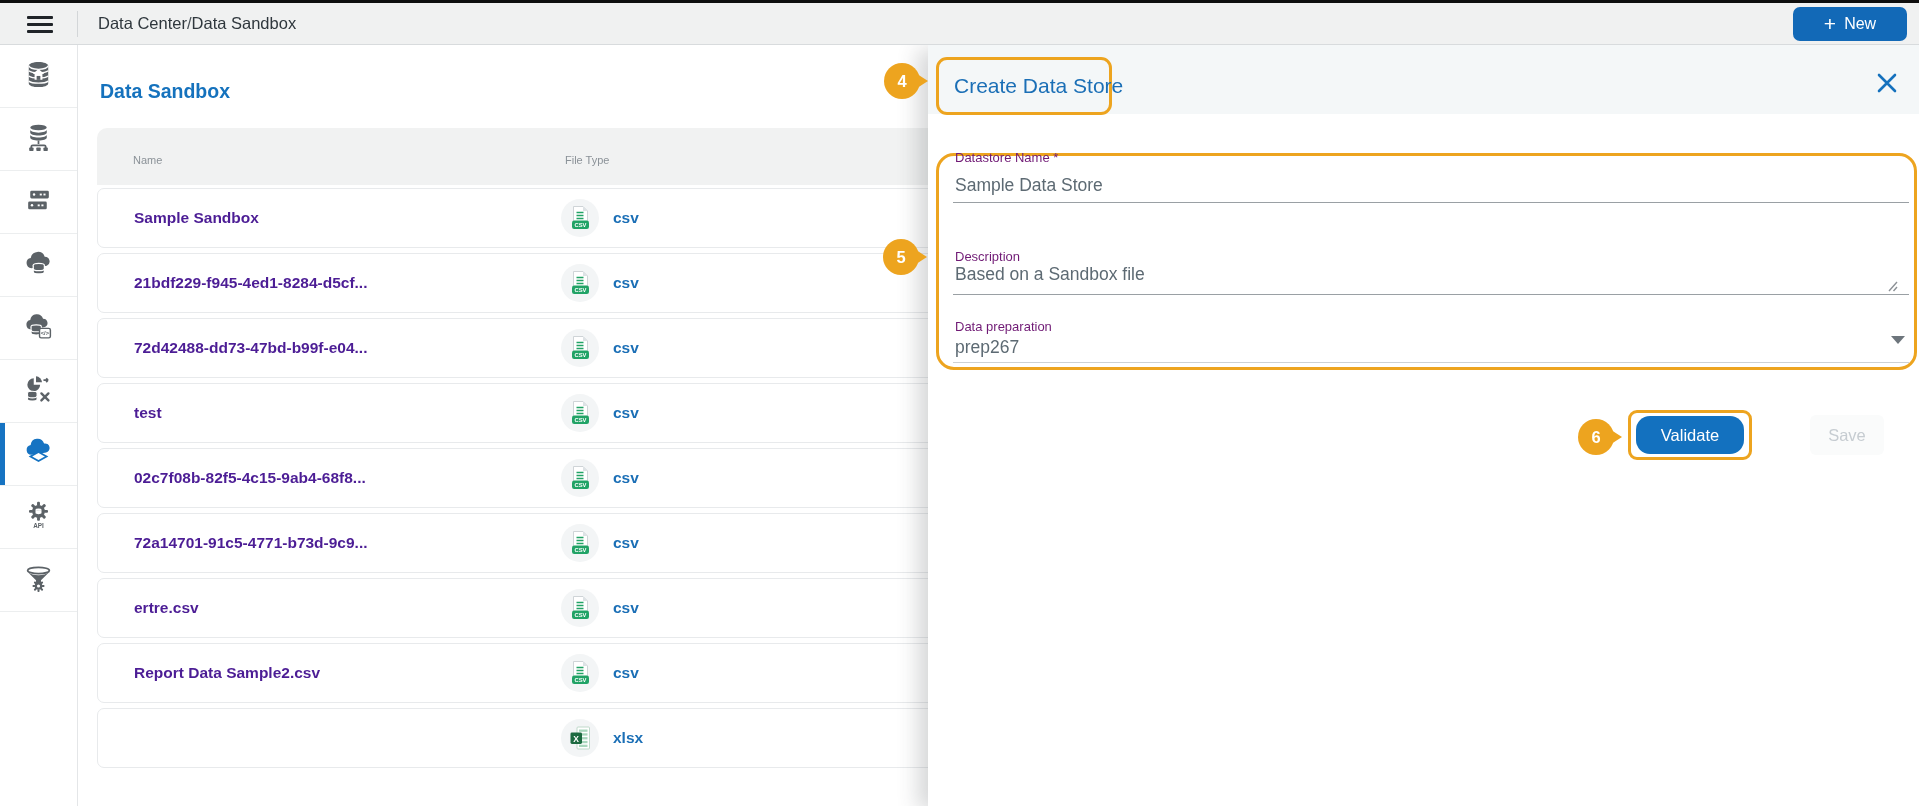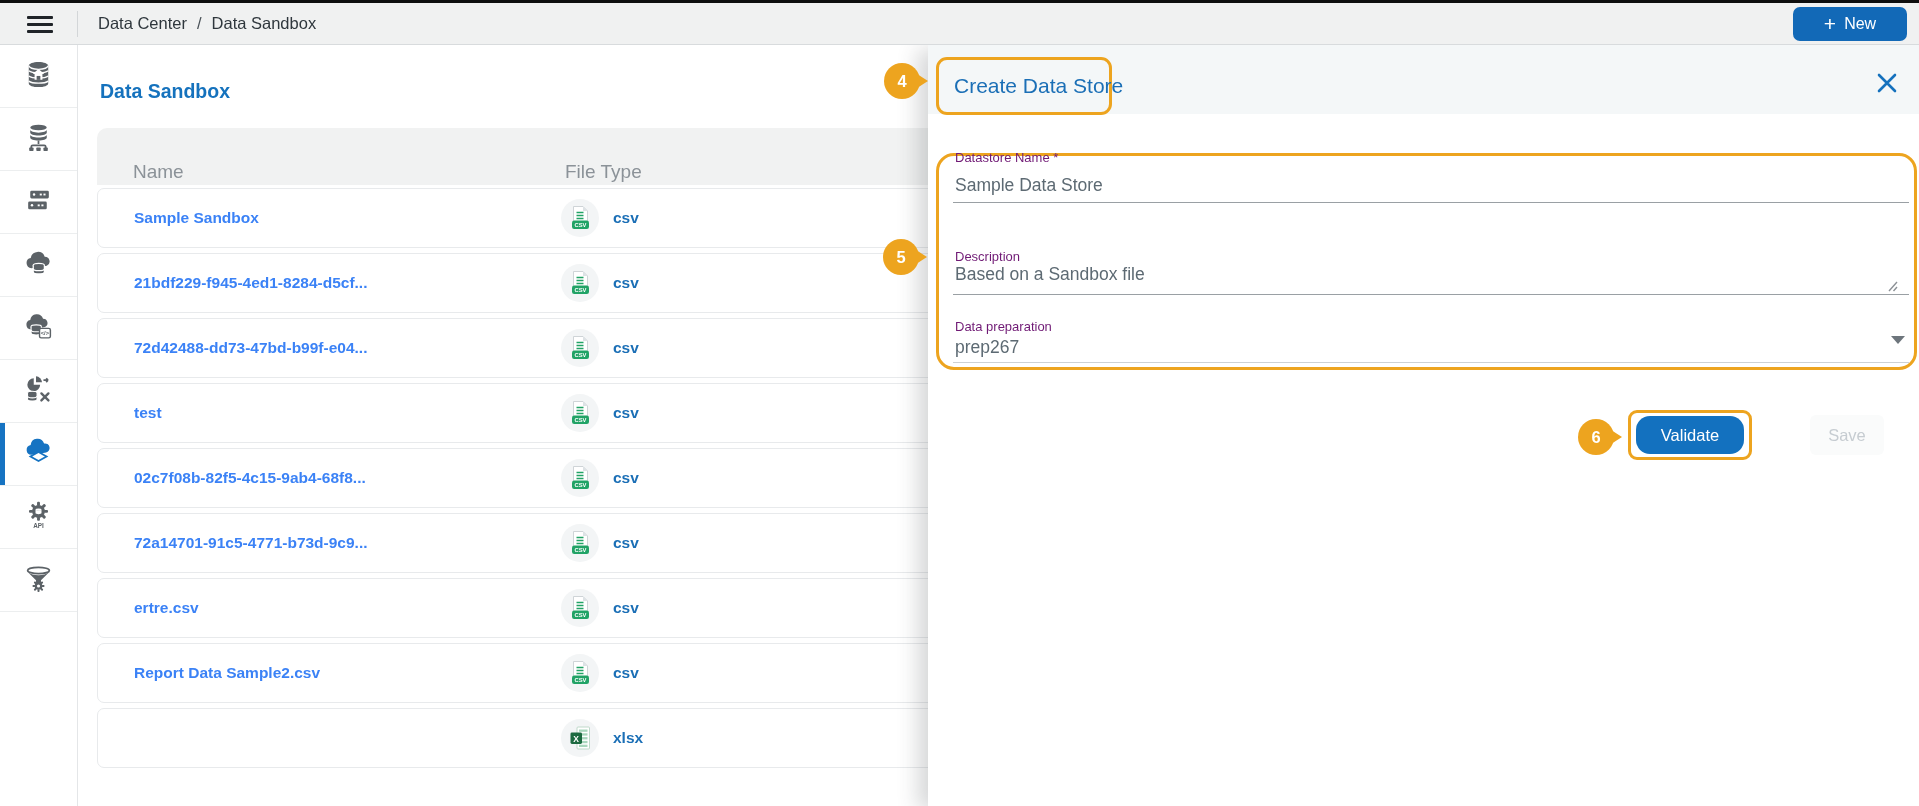--- a/index.html
+++ b/index.html
@@ -9,42 +9,42 @@
     font-family:"Liberation Sans", sans-serif; background:#fff;
   }
   .abs { position:absolute; }
 
   
   .black-strip { left:0; top:0; right:0; height:3px; background:#0e0e0e; }
   .topbar { left:0; top:3px; right:0; height:42px; background:#f0f1f1; border-bottom:1px solid #d8dbdd; z-index:40; }
   .hamburger { left:27px; top:13px; width:26px; height:17px; display:flex; flex-direction:column; justify-content:space-between; cursor:pointer; }
   .hamburger span { display:block; height:3px; background:#1f2328; border-radius:1px; }
   .topbar-divider { left:77px; top:8px; width:1px; height:26px; background:#d3d6d8; }
-  .breadcrumb { left:98px; top:0; height:41px; display:flex; align-items:center; gap:10px; font-size:16.5px; color:#2f373d; font-weight:500; }
+  .breadcrumb { left:98px; top:0; height:41px; display:flex; align-items:center; font-size:16.5px; color:#2f373d; font-weight:500; }
   .crumb { cursor:pointer; }
   .crumb-sep { color:#4a5258; }
   .new-btn { left:1793px; top:4px; width:114px; height:34px; background:#1269b7; border-radius:7px; color:#fff;
     display:flex; align-items:center; justify-content:center; gap:8px; font-size:16px; cursor:pointer; }
   .new-btn .plus { font-size:21px; font-weight:400; line-height:1; margin-top:-2px; }
 
   
   .sidebar { left:0; top:45px; width:78px; bottom:0; background:#fff; border-right:1px solid #e4e6e8; z-index:5; }
   .side-item { height:63px; border-bottom:1px solid #eceeef; display:flex; align-items:center; justify-content:center; position:relative; cursor:pointer; }
   .side-item svg { width:31px; height:31px; }
   .side-item.active::before { content:""; position:absolute; left:0; top:0; bottom:0; width:5px; background:#1673c2; }
 
   
   .page-title { left:100px; top:80px; font-size:19.5px; font-weight:bold; color:#1572bd; }
   .table-header { left:97px; top:128px; width:1738px; height:57px; background:#f1f2f2; border-radius:10px 10px 0 0; z-index:1; }
-  .table-header .col { position:absolute; top:15px; line-height:57px; font-size:19px; color:#8b9298; }
+  .table-header .col { position:absolute; top:4px; line-height:57px; font-size:11px; color:#8b9298; }
   .col-name { left:36px; }
   .col-type { left:468px; }
   .table-body { left:97px; top:188px; width:1738px; z-index:1; }
   .row { position:relative; height:60px; margin-bottom:5px; background:#fff; border:1px solid #e8eaec; border-radius:7px; cursor:pointer; }
-  .row .r-name { position:absolute; left:36px; top:0; line-height:58px; font-size:15.5px; font-weight:bold; color:#3b82f6; cursor:pointer; }
+  .row .r-name { position:absolute; left:36px; top:0; line-height:58px; font-size:15.5px; font-weight:bold; color:#4c1d95; cursor:pointer; }
   .row .r-icon { position:absolute; left:462px; top:9px; width:40px; height:40px; }
   .row .r-type { position:absolute; left:515px; top:0; line-height:58px; font-size:15.5px; font-weight:bold; color:#1b6fb6; }
 
   
   .drawer { left:928px; top:45px; width:991px; bottom:0; background:#fff; box-shadow:-10px 4px 20px rgba(50,55,60,.20); z-index:10; }
   .drawer-header { position:absolute; left:0; top:0; right:0; height:69px; background:#f4f7f8; }
   .title-box { position:absolute; left:8px; top:12px; width:176px; height:58px; border:3px solid #eda41f; border-radius:11px;
     display:flex; align-items:center; padding-left:15px; background:transparent; }
   .drawer-title { font-size:21px; color:#1b6fb6; font-weight:500; white-space:nowrap; }
   .close-btn { position:absolute; right:20px; top:26px; width:24px; height:24px; cursor:pointer; }

